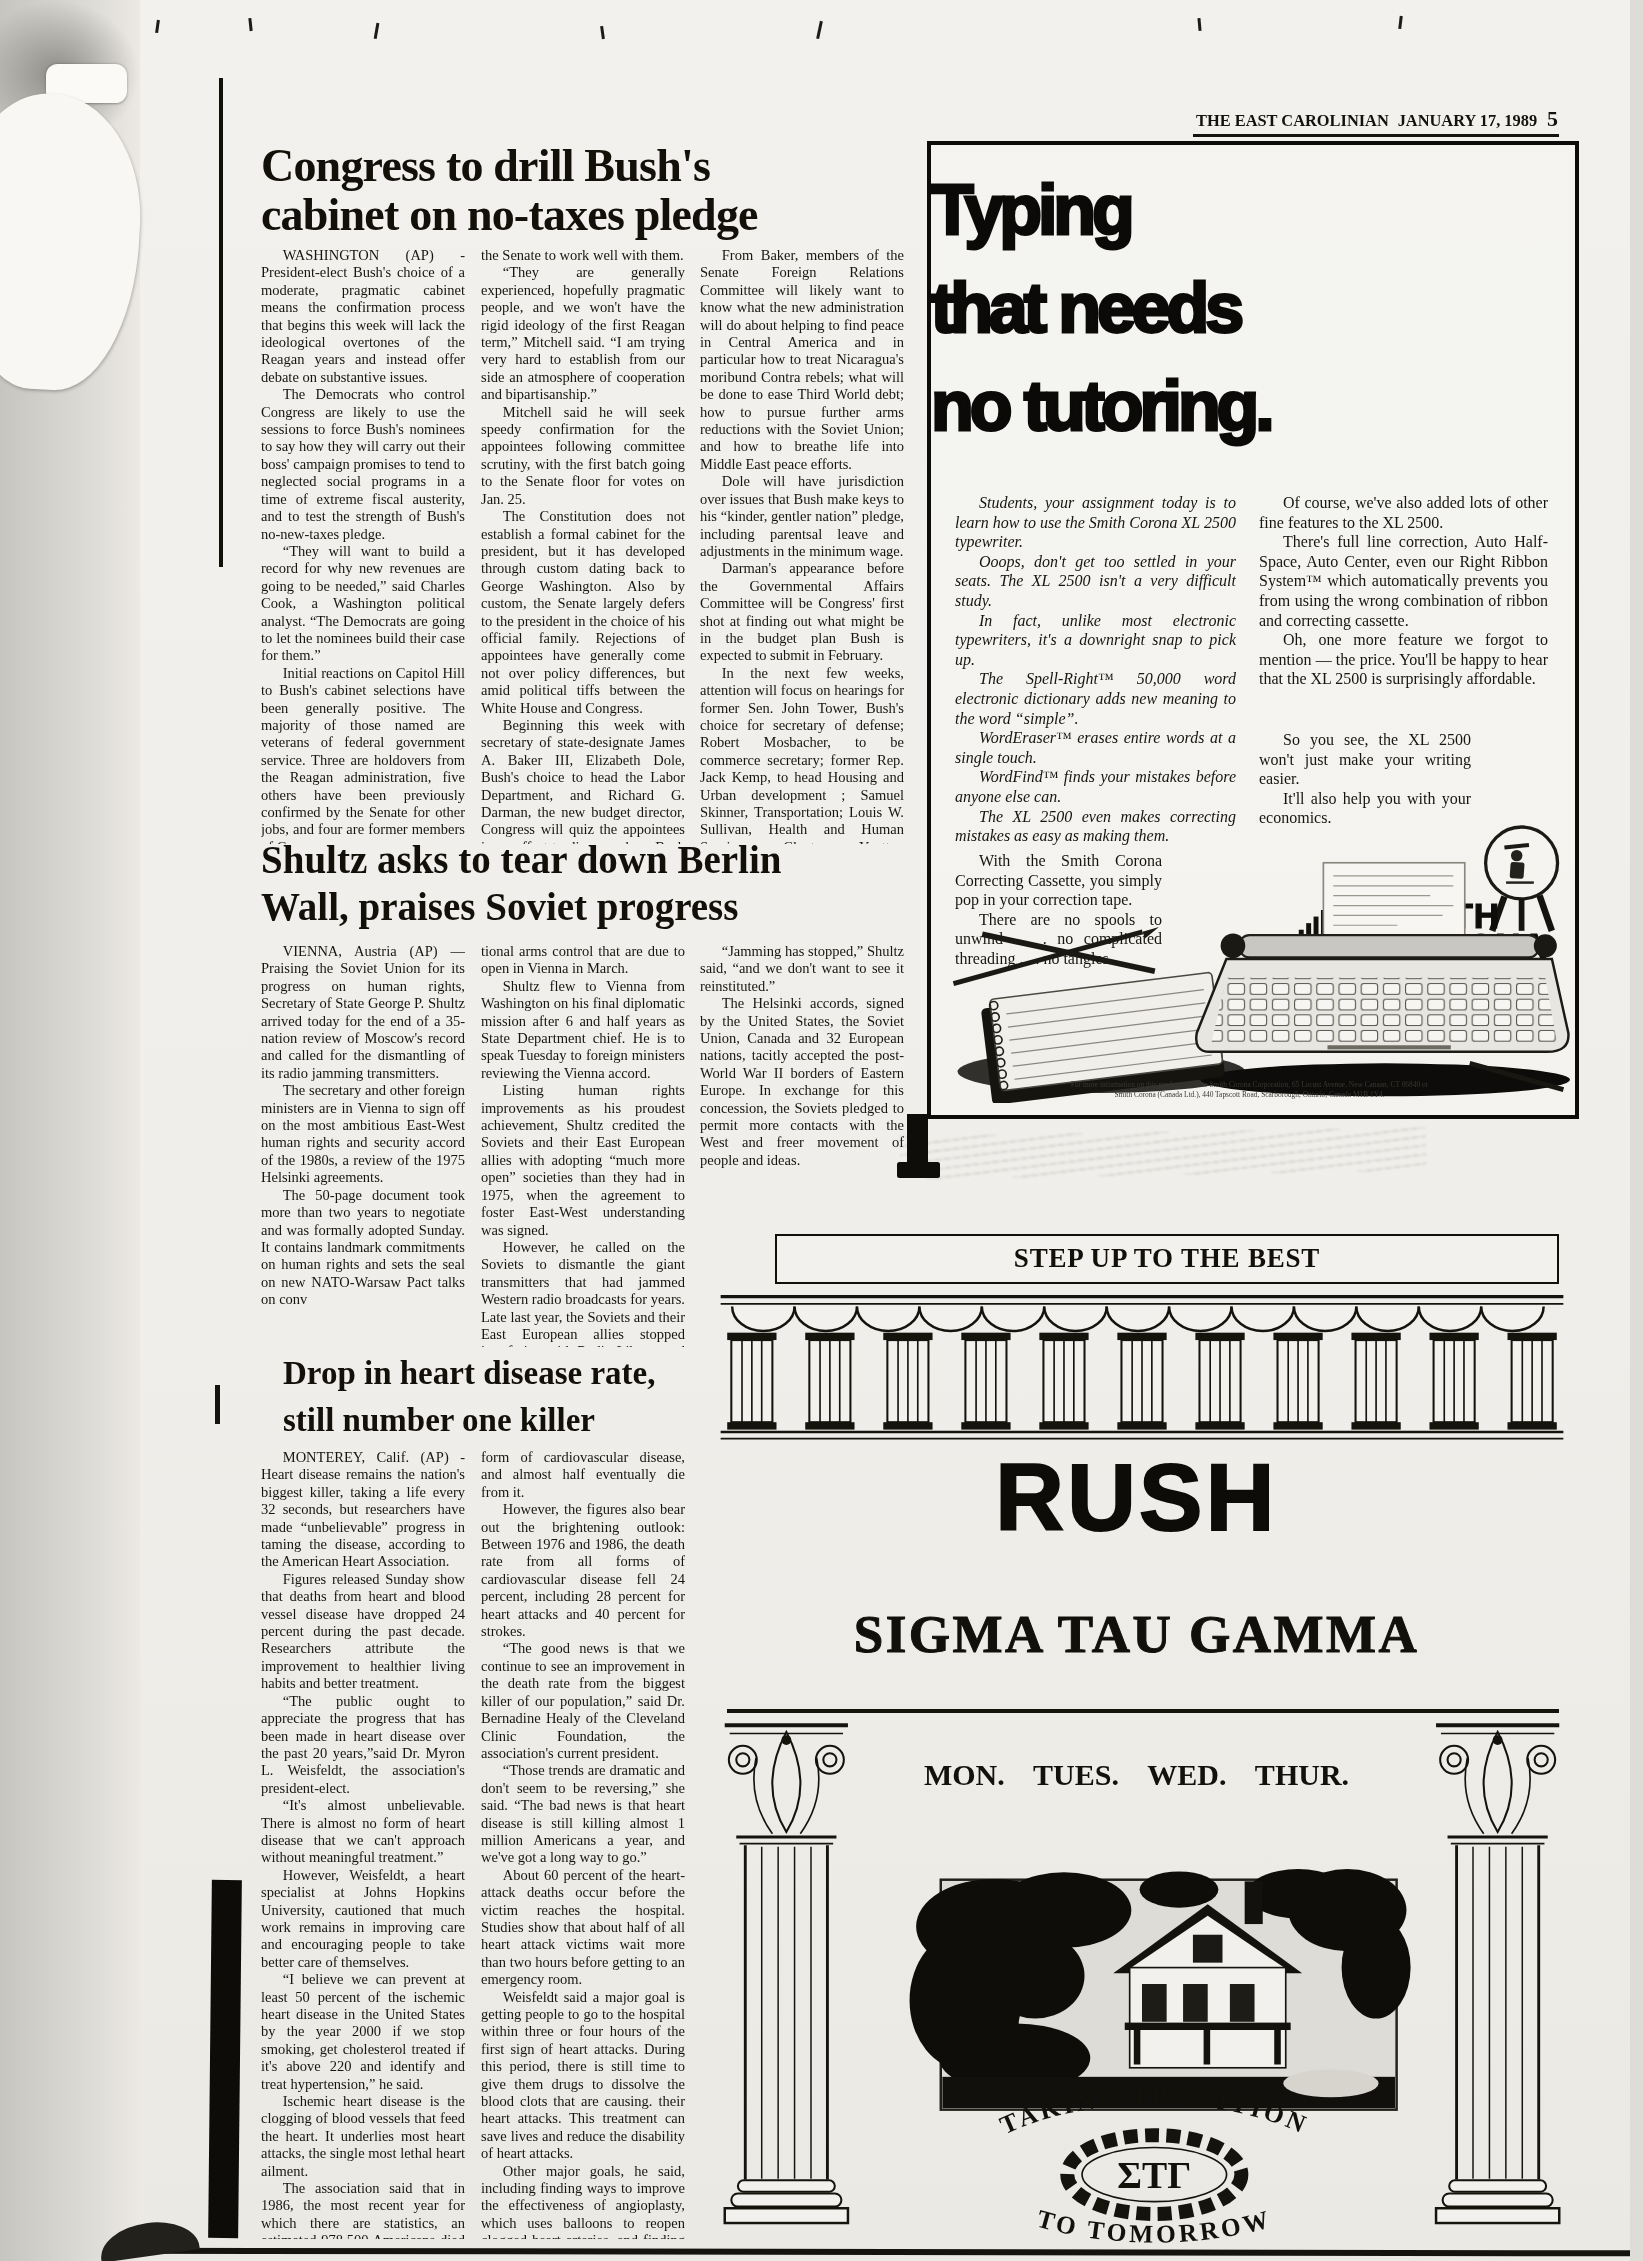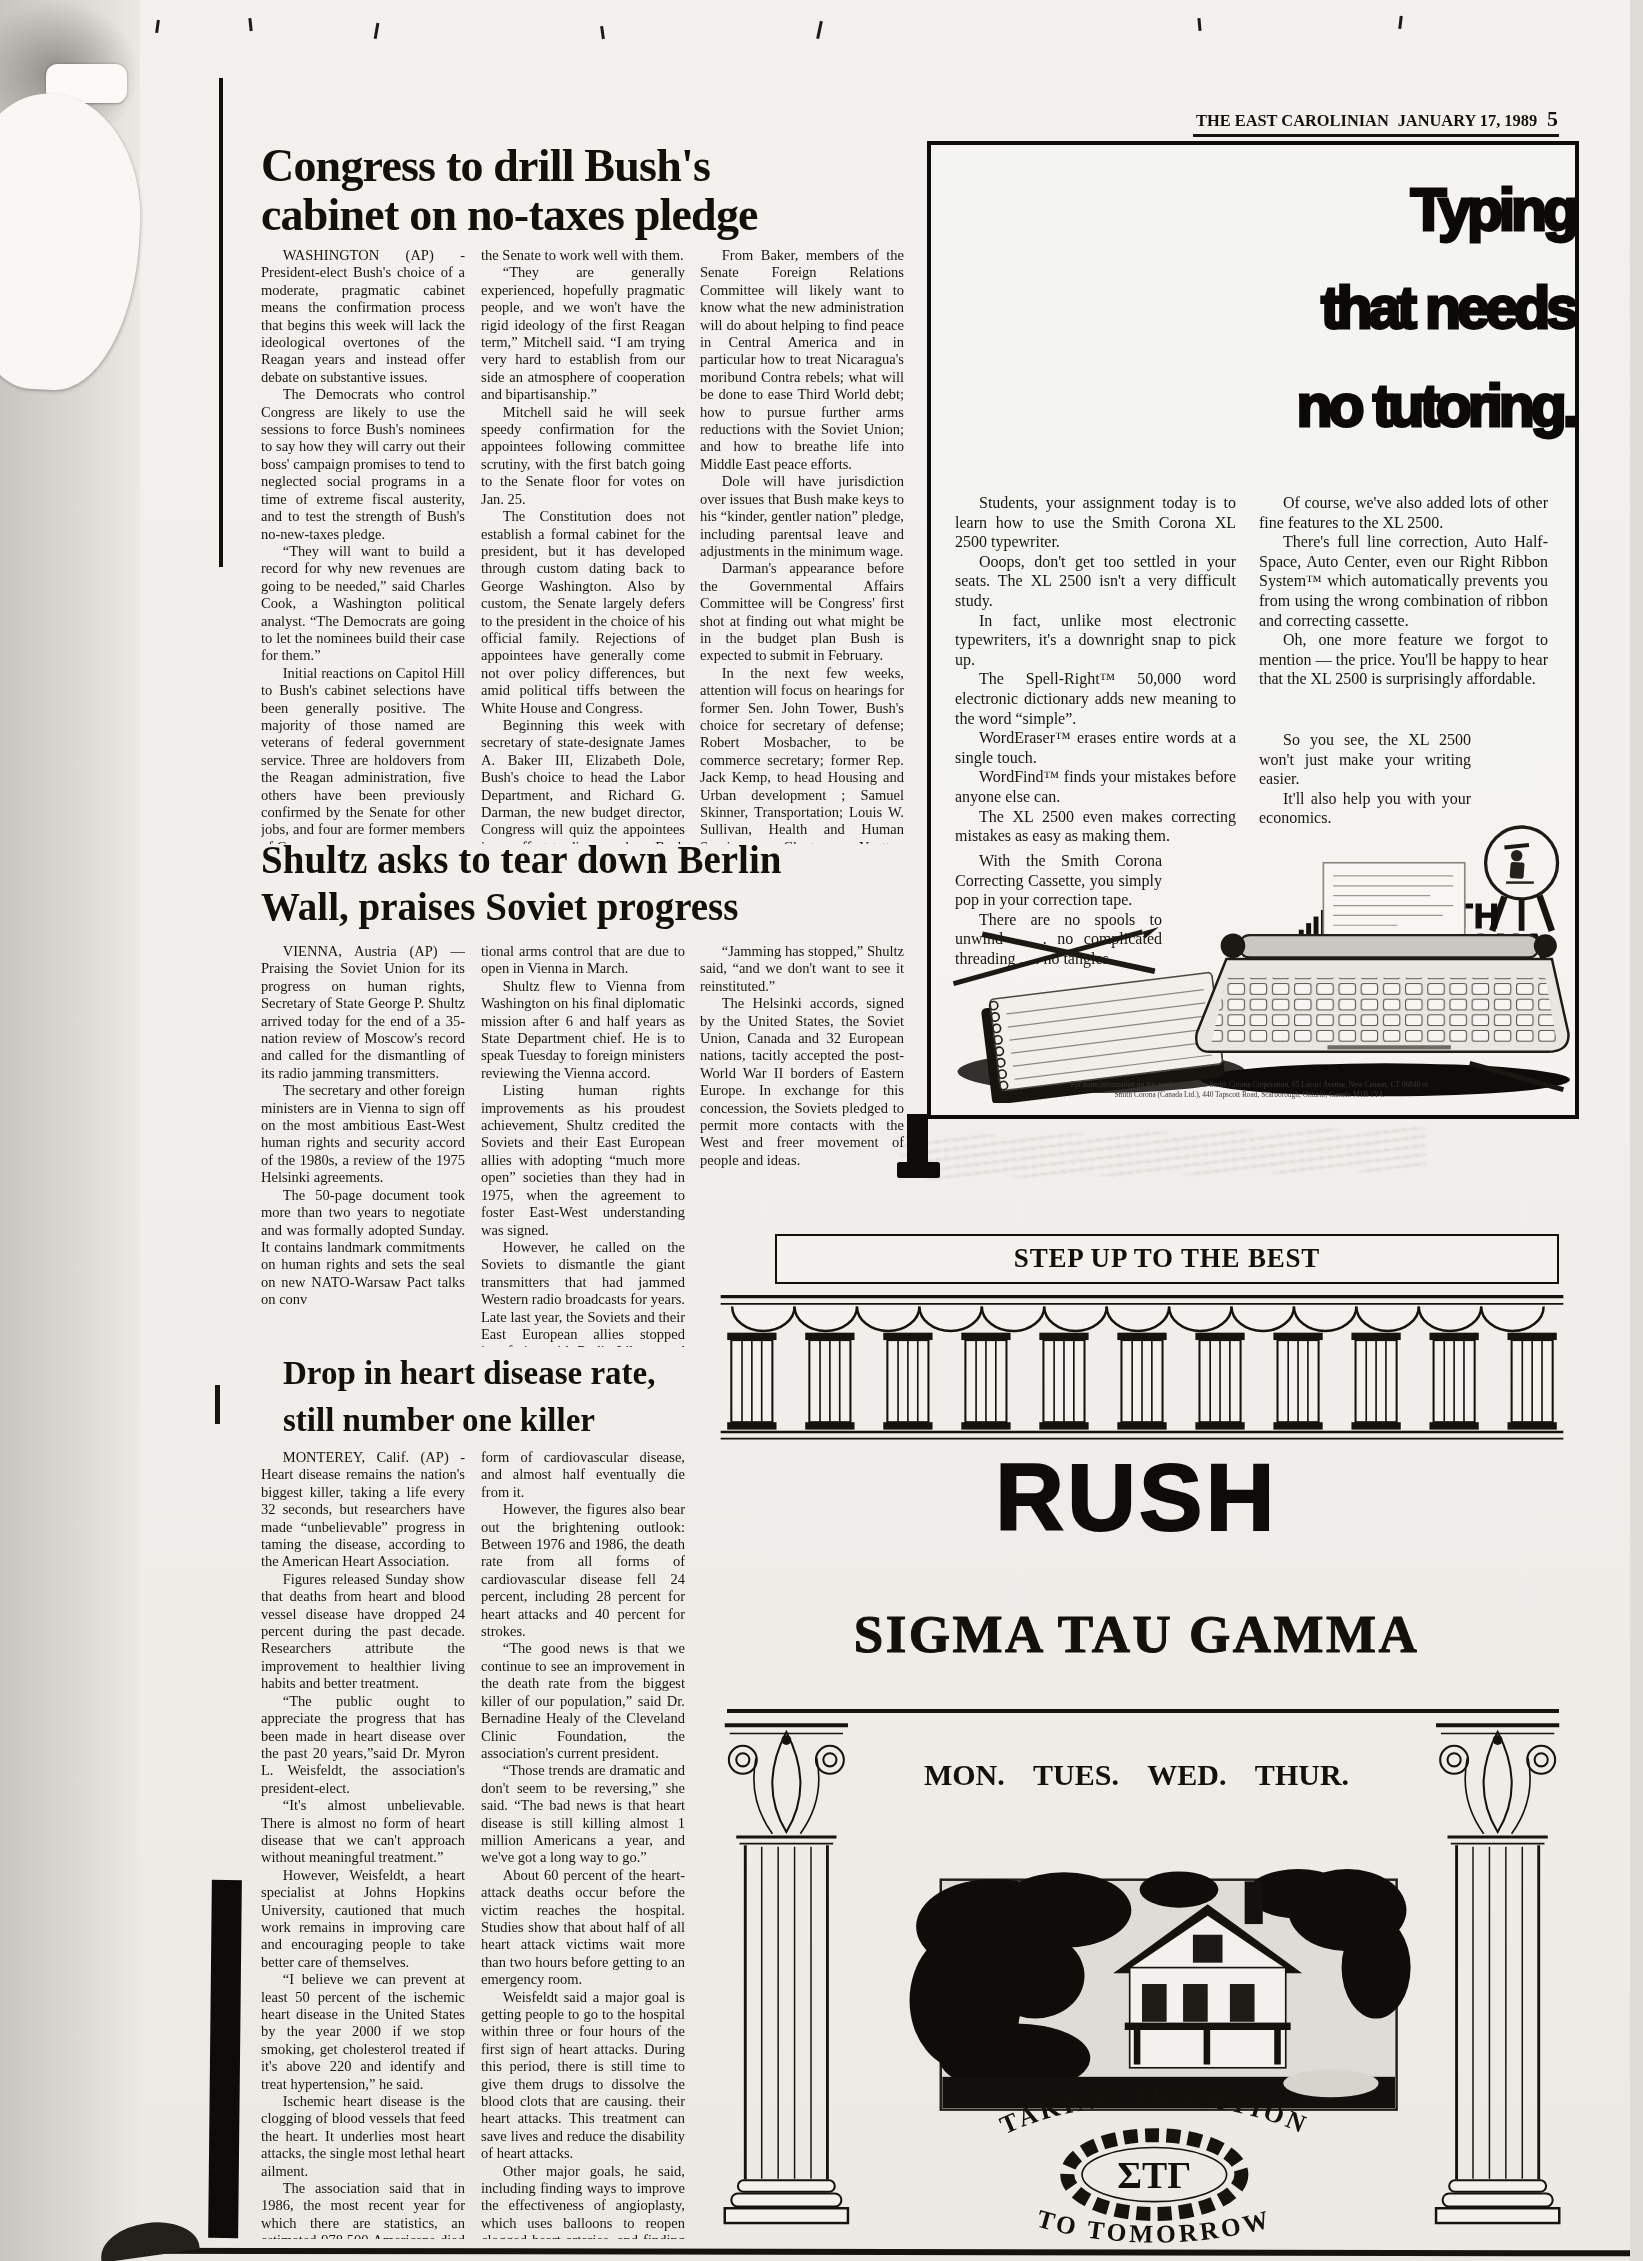--- a/index.html
+++ b/index.html
@@ -10,21 +10,21 @@
   .col p{margin:0;text-indent:1.5em;}
   .col.cont p:first-child{text-indent:0;}
   .headline{font-family:"Liberation Serif",serif;font-weight:bold;color:#121008;}
   .hl-congress{font-size:46px;line-height:49px;letter-spacing:-0.8px;}
   .hl-shultz{font-size:39px;line-height:47px;}
   .hl-heart{font-size:33px;line-height:47px;margin-top:12px;}
   
   .masthead{font-family:"Liberation Serif",serif;font-weight:bold;font-size:16.4px;color:#14120c;}
   
   .adbox{border:4.1px solid #0d0c0a;background:rgba(255,255,255,0.25);}
-  .adhead{font-family:"Liberation Sans",sans-serif;font-weight:bold;font-size:59px;line-height:98px;letter-spacing:-4.1px;color:#0b0a08;-webkit-text-stroke:2.9px #0b0a08;text-align:right;}
+  .adhead{font-family:"Liberation Sans",sans-serif;font-weight:bold;font-size:70px;line-height:98px;letter-spacing:-4.1px;color:#0b0a08;-webkit-text-stroke:2.9px #0b0a08;text-align:left;}
   .adcol{font-size:16px;line-height:19.6px;}
   .logo-txt{font-family:"Liberation Sans",sans-serif;font-weight:bold;color:#0e0d0b;font-size:35px;line-height:30px;letter-spacing:0.8px;-webkit-text-stroke:1.2px #0e0d0b;}
   .logo-tag{font-family:"Liberation Sans",sans-serif;font-weight:bold;font-size:10.3px;line-height:12.3px;letter-spacing:0.8px;color:#14130f;text-align:center;}
   .fineprint{font-size:7.4px;line-height:10px;color:#3a3833;text-align:center;font-family:"Liberation Serif",serif;}
   
   .stg-banner{border:2.5px solid #121109;text-align:center;font-weight:bold;font-size:27px;line-height:44px;letter-spacing:0.8px;font-family:"Liberation Serif",serif;color:#121009;}
   .stg-rush{font-family:"Liberation Sans",sans-serif;font-weight:bold;font-size:95px;letter-spacing:3.3px;color:#0d0c08;-webkit-text-stroke:2.1px #0d0c08;text-align:center;}
   .stg-name{font-family:"Liberation Serif",serif;font-weight:bold;font-size:53px;letter-spacing:2.5px;color:#11100a;-webkit-text-stroke:1px #11100a;text-align:center;}
   .stg-days{font-family:"Liberation Serif",serif;font-weight:bold;font-size:30px;word-spacing:21.4px;color:#13110b;text-align:center;}
   
@@ -88,21 +88,21 @@
       <p>Darman's appearance before the Governmental Affairs Committee will be Congress' first shot at finding out what might be in the budget plan Bush is expected to submit in February.</p>
       <p>In the next few weeks, attention will focus on hearings for former Sen. John Tower, Bush's choice for secretary of defense; Robert Mosbacher, to be commerce secretary; former Rep. Jack Kemp, to head Housing and Urban development ; Samuel Skinner, Transportation; Louis W. Sullivan, Health and Human Services; Clayton Yeutter, Agriculture; former Rep. Edward J. Derwinski, Veterans Affairs; former Rep. Manuel lujan Jr., Interior.</p>
     </div>
 
   <div class="abs adbox" style="left:927px;top:141px;width:644px;height:970px;"></div>
   <div class="abs adhead" style="left:931px;top:161px;width:644px;">
     <div>Typing</div>
     <div>that needs</div>
     <div>no tutoring.</div>
   </div>
-  <div class="abs col adcol" style="left:955px;top:493px;width:281px;height:358px;">
+  <div class="abs col adcol" style="left:955px;top:493px;width:281px;height:358px;font-style:italic;">
       <p>Students, your assignment today is to learn how to use the Smith Corona XL 2500 typewriter.</p>
       <p>Ooops, don't get too settled in your seats. The XL 2500 isn't a very difficult study.</p>
       <p>In fact, unlike most electronic typewriters, it's a downright snap to pick up.</p>
       <p>The Spell-Right™ 50,000 word electronic dictionary adds new meaning to the word “simple”.</p>
       <p>WordEraser™ erases entire words at a single touch.</p>
       <p>WordFind™ finds your mistakes before anyone else can.</p>
       <p>The XL 2500 even makes correcting mistakes as easy as making them.</p>
     </div>
   <div class="abs col adcol" style="left:955px;top:851px;width:207px;height:141px;">
       <p>With the Smith Corona Correcting Cassette, you simply pop in your correction tape.</p>

